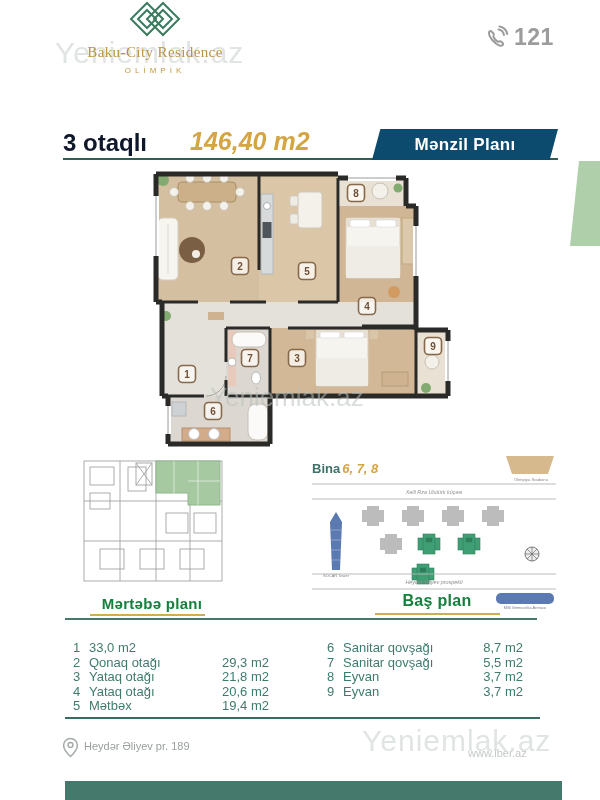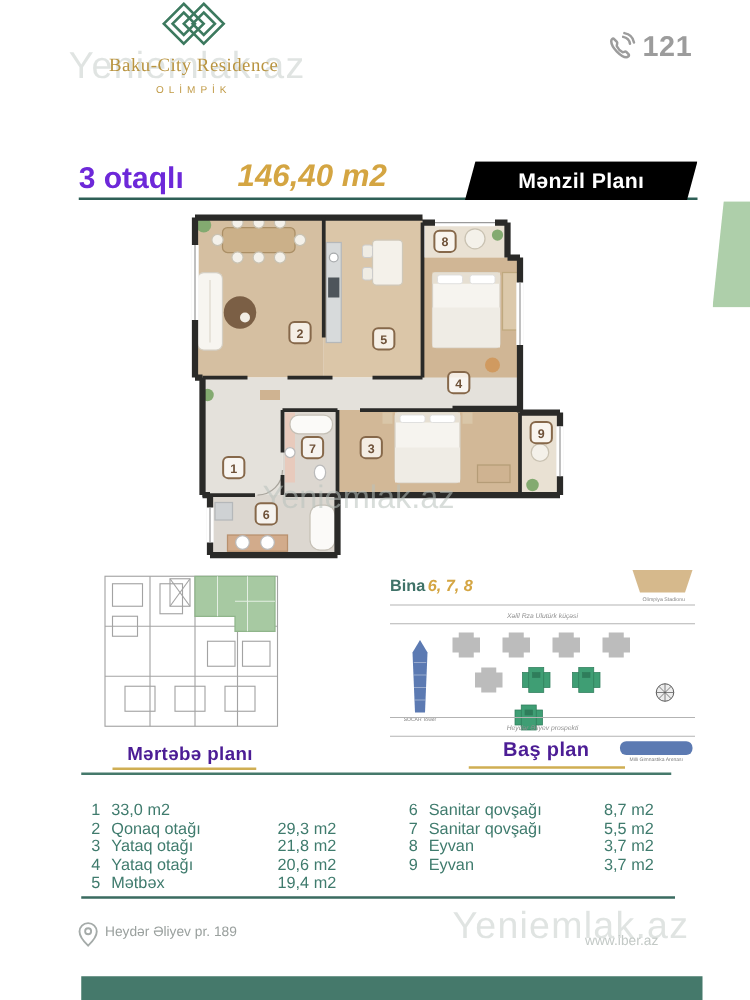--- a/index.html
+++ b/index.html
@@ -11,35 +11,35 @@
   
   .wm{color:rgba(208,214,211,.65);font-size:30px;letter-spacing:1px;}
   .wm-site{color:#c3c9c6;font-size:11px;}
   
   .logo-wrap{left:75px;top:0;width:160px;text-align:center;}
   .logo-title{font-family:"Liberation Serif", serif;color:#b99440;font-size:15px;letter-spacing:.4px;margin-top:2px;}
   .logo-sub{color:#c09a45;font-size:8px;letter-spacing:4px;margin-top:5px;}
   .phone-wrap{left:482px;top:24px;display:flex;align-items:flex-end;gap:5px;}
   .phone-num{color:#9c9c9c;font-size:23px;font-weight:bold;letter-spacing:.5px;}
   
-  .t-rooms{left:63px;top:129px;color:#6d28d9;font-size:24px;font-weight:bold;}
+  .t-rooms{left:63px;top:129px;color:#0f172a;font-size:24px;font-weight:bold;}
   .t-area{left:190px;top:127px;color:#d4a542;font-size:25px;font-weight:bold;font-style:italic;}
   .t-line{left:63px;top:158px;width:495px;height:2px;background:#2e5f56;}
   .banner{
-    left:372px;top:129px;width:186px;height:31px;background:#000000;
+    left:372px;top:129px;width:186px;height:31px;background:#0c4a6e;
     clip-path:polygon(4.5% 0,100% 0,95.5% 100%,0 100%);
     display:flex;align-items:center;justify-content:center;
   }
   .banner span{color:#ffffff;font-size:17px;font-weight:bold;letter-spacing:.3px;}
   .deco-green{
     left:570px;top:161px;width:30px;height:85px;background:#aecfaa;
     clip-path:polygon(30% 0,100% 0,100% 100%,0 100%);
   }
   
-  .sec-label{font-size:15px;color:#4c1d95;font-weight:bold;letter-spacing:.3px;text-align:center;}
+  .sec-label{font-size:15px;color:#15803d;font-weight:bold;letter-spacing:.3px;text-align:center;}
   .gold-line{height:2px;background:#cfae53;}
   .divider{height:2px;background:#45796b;}
   .bina{left:312px;top:461px;font-size:13px;}
   .bina b{color:#3f7268;font-weight:bold;}
   .bina i{color:#d4a542;font-weight:bold;font-style:italic;margin-left:2px;}
   
   .rlist{width:196px;font-size:13px;color:#3f7b6d;}
   .rrow{display:flex;line-height:14.6px;}
   .rnum{width:16px;}
   .rname{flex:1;}

